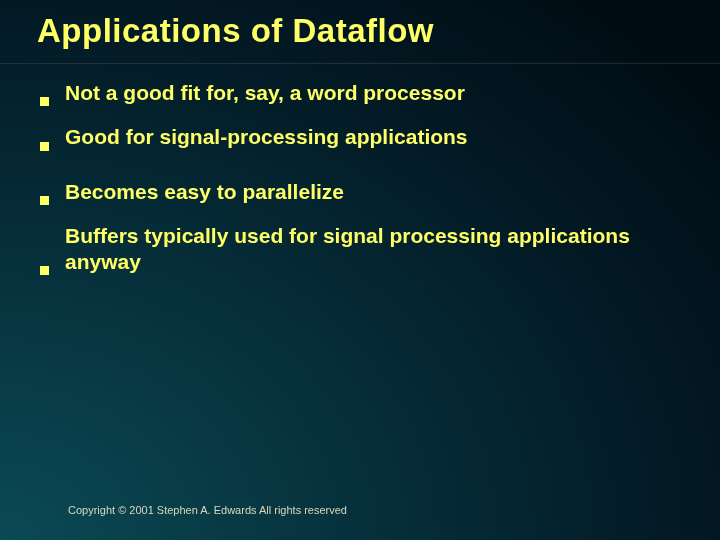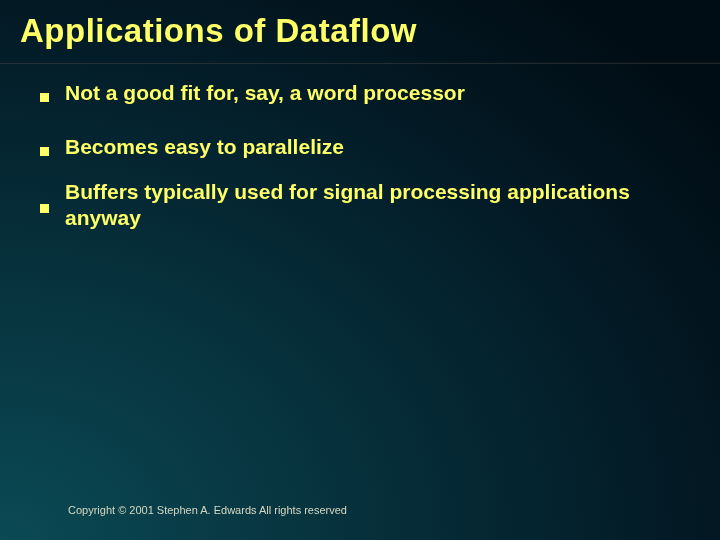--- a/index.html
+++ b/index.html
@@ -19,40 +19,40 @@
                 #052a35 50%,
                 #031a25 75%,
                 #010d15 100%);
     position: relative;
     box-sizing: border-box;
   }
   .title {
     color: #ffff66;
     font-size: 33px;
     font-weight: bold;
-    padding: 12px 0 0 20px;
+    padding: 12px 0 0 37px;
     letter-spacing: 0.5px;
   }
   .rule {
     position: absolute;
     top: 62px;
     left: 0;
     width: 720px;
     height: 2px;
     background: linear-gradient(to bottom, rgba(0,0,0,0.5) 0%, rgba(255,255,255,0.15) 100%);
   }
   .content {
     position: absolute;
     top: 80px;
     left: 40px;
     right: 30px;
   }
   .bullet-row {
     display: flex;
-    align-items: center;
+    align-items: flex-end;
     margin-bottom: 18px;
     color: #ffff66;
     font-size: 21px;
     font-weight: bold;
     line-height: 1.25;
   }
   .bullet-row.gap {
     margin-top: 28px;
   }
   .sq {
@@ -79,20 +79,24 @@
 
 <div class="slide">
   <div class="title">Applications of Dataflow</div>
   <div class="rule"></div>
 
   <div class="content">
     <div class="bullet-row">
       <div class="sq"></div>
       <div class="txt">Not a good fit for, say, a word processor</div>
     </div>
+    <div class="bullet-row">
+      <div class="sq"></div>
+      <div class="txt">Good for signal-processing applications</div>
+    </div>
     <div class="bullet-row gap">
       <div class="sq"></div>
       <div class="txt">Becomes easy to parallelize</div>
     </div>
     <div class="bullet-row">
       <div class="sq"></div>
       <div class="txt">Buffers typically used for signal processing applications anyway</div>
     </div>
   </div>
 

